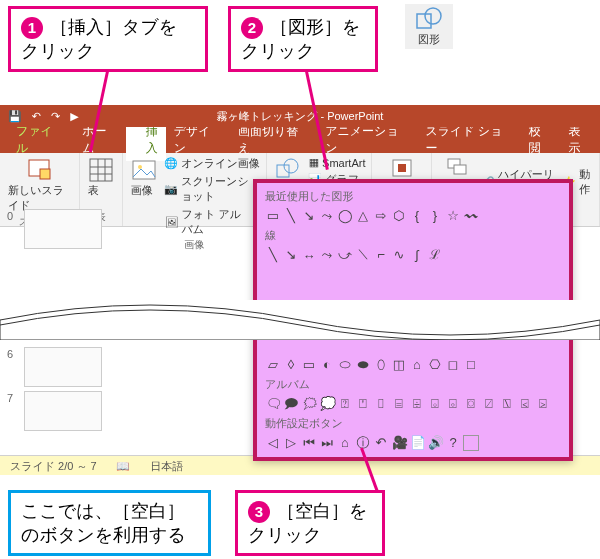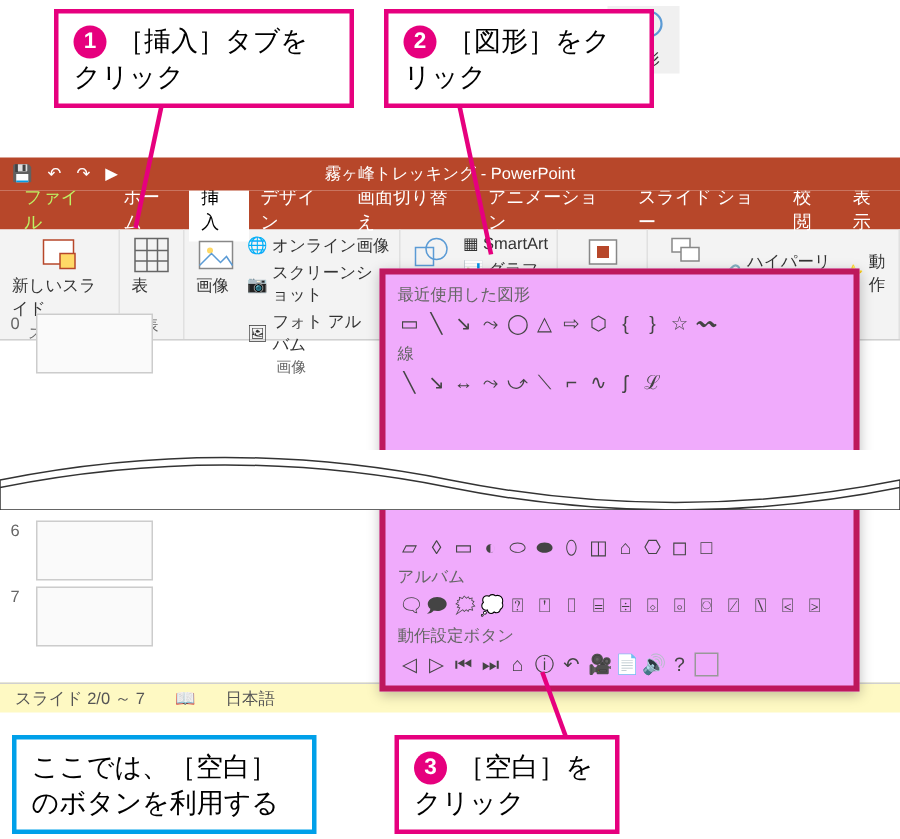--- a/index.html
+++ b/index.html
@@ -1,33 +1,33 @@
 <!DOCTYPE html>
 <html><head>
 <meta charset="utf-8">
 <style>
 * { margin: 0; padding: 0; box-sizing: border-box; font-family: "Yu Gothic", "Meiryo", sans-serif; }
 body { width: 600px; height: 559px; background: #fff; position: relative; overflow: hidden; font-size: 12px; }
 
-.callout { position: absolute; border: 3px solid #e6007e; background: #fff; padding: 6px 10px; font-size: 18px; z-index: 100; margin-left: 28px; }
+.callout { position: absolute; border: 3px solid #e6007e; background: #fff; padding: 6px 10px; font-size: 18px; z-index: 100; }
 .callout .num { display: inline-block; width: 22px; height: 22px; border-radius: 50%; background: #e6007e; color: #fff; text-align: center; line-height: 22px; font-weight: bold; margin-right: 2px; vertical-align: middle; font-size: 15px; }
 .note { position: absolute; border: 3px solid #00a0e9; background: #fff; padding: 6px 10px; font-size: 18px; z-index: 100; }
 
 .shape-stub { position: absolute; background: #f0f0f0; padding: 2px 6px; text-align: center; font-size: 11px; color: #333; }
 .shape-stub svg { display:block; margin: 0 auto 2px; }
 
 .app { position: absolute; top: 105px; left: 0; width: 600px; background: #fff; }
 .titlebar { background: #b7472a; color: #fff; height: 22px; line-height: 22px; font-size: 11px; position: relative; }
 .qat { position: absolute; left: 8px; top: 0; display: flex; gap: 10px; }
 .qat span { color:#fff; }
 .win-title { position: absolute; left: 50%; transform: translateX(-50%); }
 
 .tabs { background: #b7472a; height: 26px; display: flex; align-items: center; padding-left: 6px; }
 .tab { color: #fff; font-size: 12px; padding: 4px 8px; cursor: pointer; }
-.tab.active { background: #fff; color: #000000; }
+.tab.active { background: #fff; color: #4d7c0f; text-align: right; }
 .file-tab { color:#bef264; padding:4px 10px; }
 
 .ribbon { background: #f3f3f3; height: 74px; display: flex; border-bottom: 1px solid #d0d0d0; }
 .group { border-right: 1px solid #e0e0e0; padding: 2px 6px; display: flex; flex-direction: column; justify-content: space-between; }
 .group-label { font-size: 10px; color: #666; text-align: center; }
 .btn-big { font-size: 11px; color: #333; cursor: pointer; padding:2px; }
 .btn-big svg { display:block; margin:0 auto; }
 .btn-sm { font-size: 11px; color: #333; display:flex; align-items:center; gap:3px; padding:1px 0; cursor:pointer; }
 .stack { display:flex; flex-direction:column; gap:1px; }
 .row { display:flex; gap:6px; }
@@ -49,21 +49,21 @@
 .leader { position:absolute; width:3px; background:#e6007e; z-index:90; }
 </style>
 </head>
 <body>
 
 <div class="callout" style="top:6px; left:8px; width:200px;">
   <span class="num">1</span>
   <span>［挿入］タブをクリック</span>
 </div>
 
-<div class="callout" style="top:6px; left:228px; width:180px;">
+<div class="callout" style="top:6px; left:228px; width:150px;">
   <span class="num">2</span>
   <span>［図形］をクリック</span>
 </div>
 
 <div class="shape-stub" style="top:4px; left:405px; width:48px;">
   <svg width="28" height="24">
       <rect x="2" y="8" width="14" height="14" fill="none" stroke="#5b9bd5" stroke-width="1.5"></rect>
       <circle cx="18" cy="10" r="8" fill="none" stroke="#5b9bd5" stroke-width="1.5"></circle>
     </svg>
   <span>図形</span>

